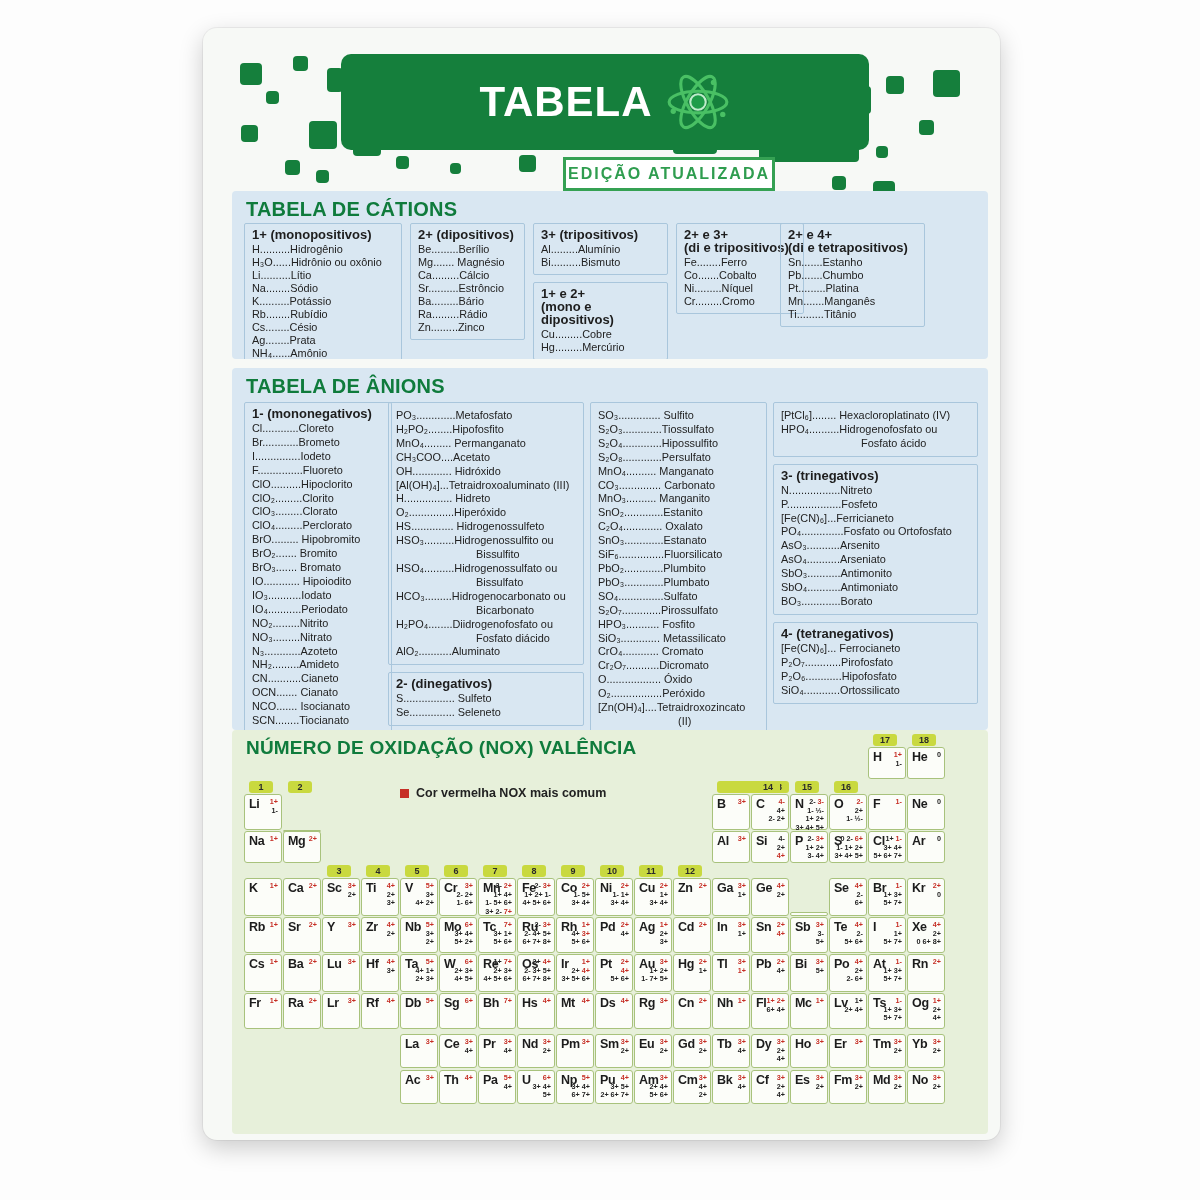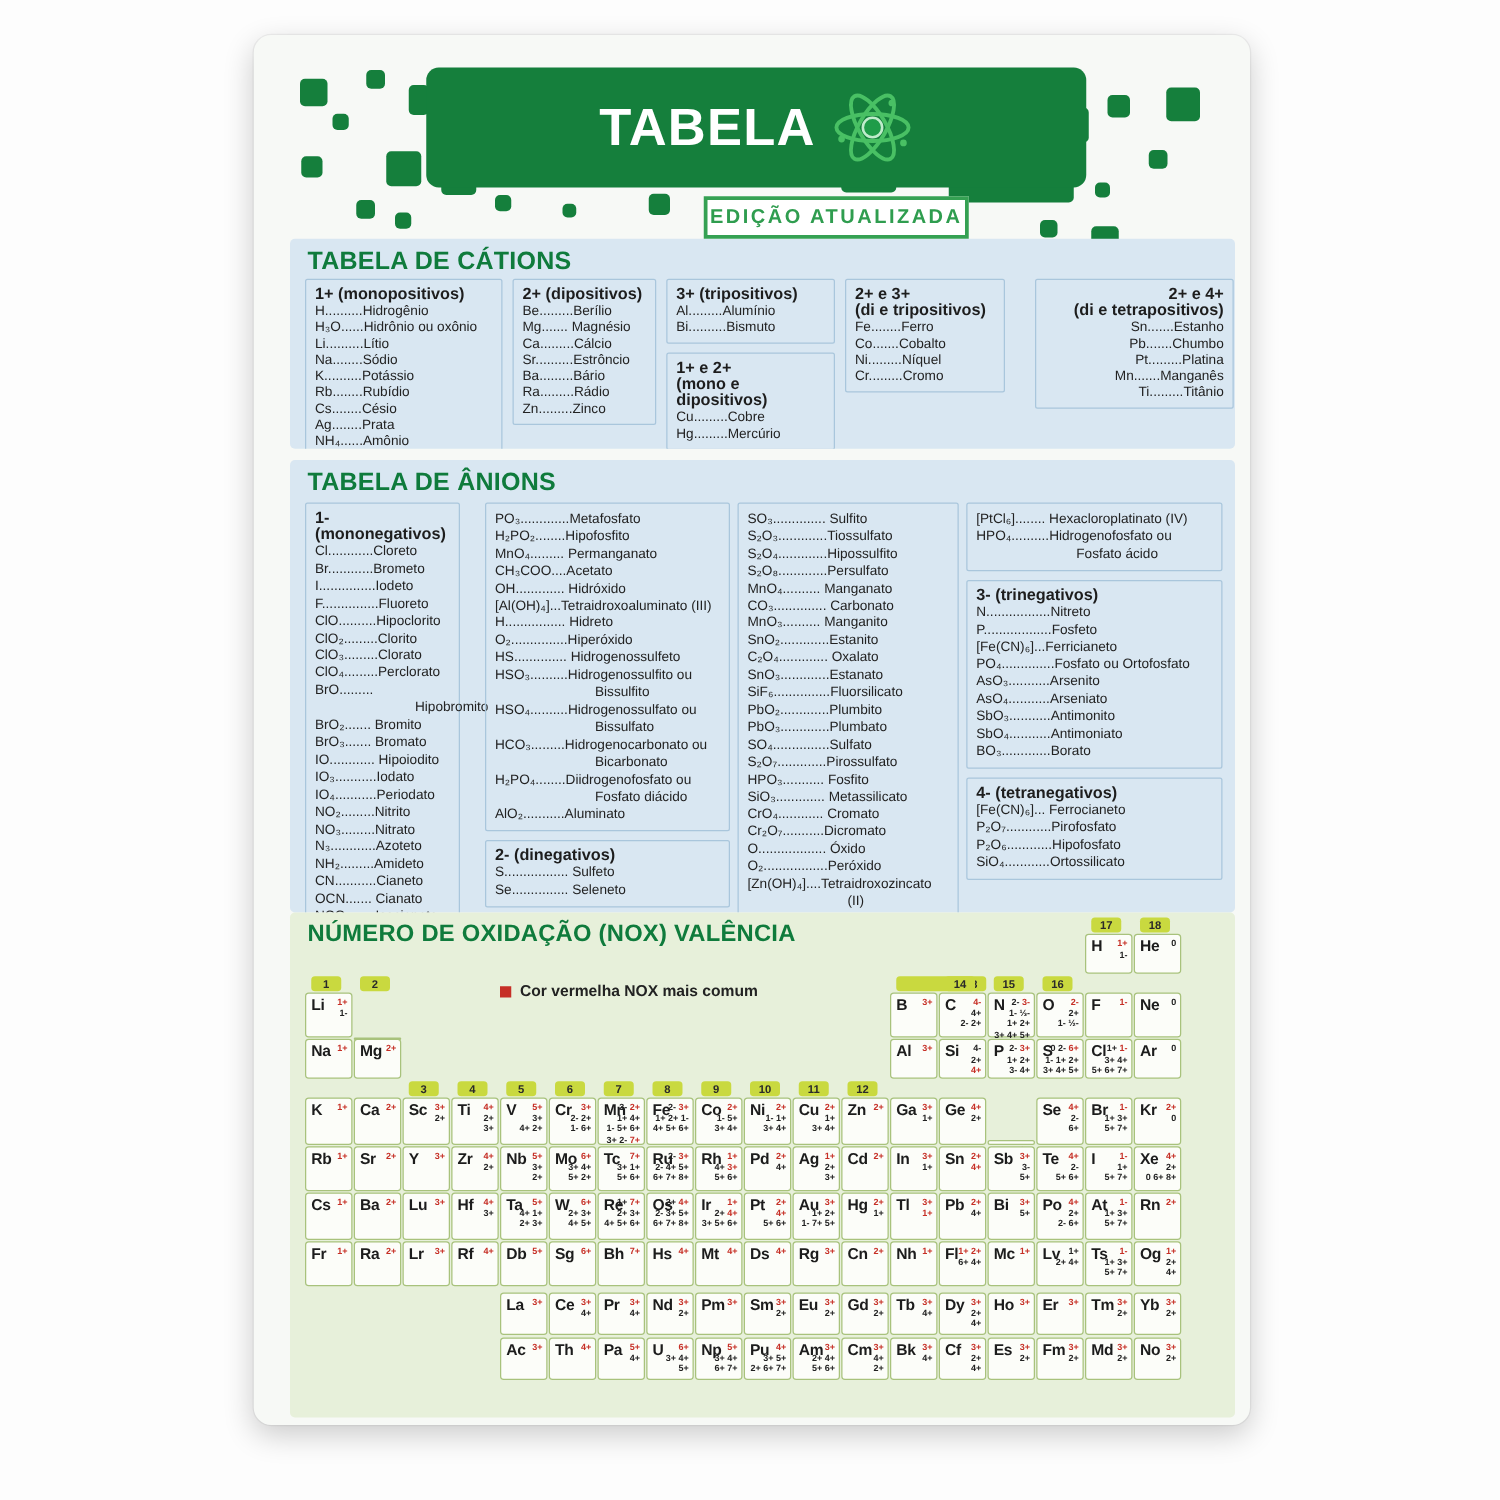--- a/index.html
+++ b/index.html
@@ -156,42 +156,42 @@
                 <div>(di e tripositivos)</div>
               </div>
               <ul>
                 <li>Fe........Ferro</li>
                 <li>Co.......Cobalto</li>
                 <li>Ni.........Níquel</li>
                 <li>Cr.........Cromo</li>
               </ul>
             </div>
           </div>
-          <div class="col" style="left: 596px; width: 159px; top: 32px; text-align: right;">
+          <div class="col" style="left: 548px; width: 145px; top: 32px;">
             <div class="grp">
               <div class="grp-h">
                 <div>2+ e 4+</div>
                 <div>(di e tetrapositivos)</div>
               </div>
               <ul>
                 <li>Sn.......Estanho</li>
                 <li>Pb.......Chumbo</li>
                 <li>Pt.........Platina</li>
                 <li>Mn.......Manganês</li>
                 <li>Ti.........Titânio</li>
               </ul>
             </div>
           </div>
         </div>
     </div>
 
     <div class="panel panel-anions">
       <div class="sec-title">TABELA DE ÂNIONS</div>
       <div id="an-cols">
-          <div class="col" style="left: 12px; width: 124px; top: 34px;">
+          <div class="col" style="left: 12px; width: 148px; top: 34px;">
             <div class="grp">
               <div class="grp-h">
                 <div>1- (mononegativos)</div>
               </div>
               <ul>
                 <li>Cl............Cloreto</li>
                 <li>Br............Brometo</li>
                 <li>I...............Iodeto</li>
                 <li>F...............Fluoreto</li>
                 <li>ClO..........Hipoclorito</li>

